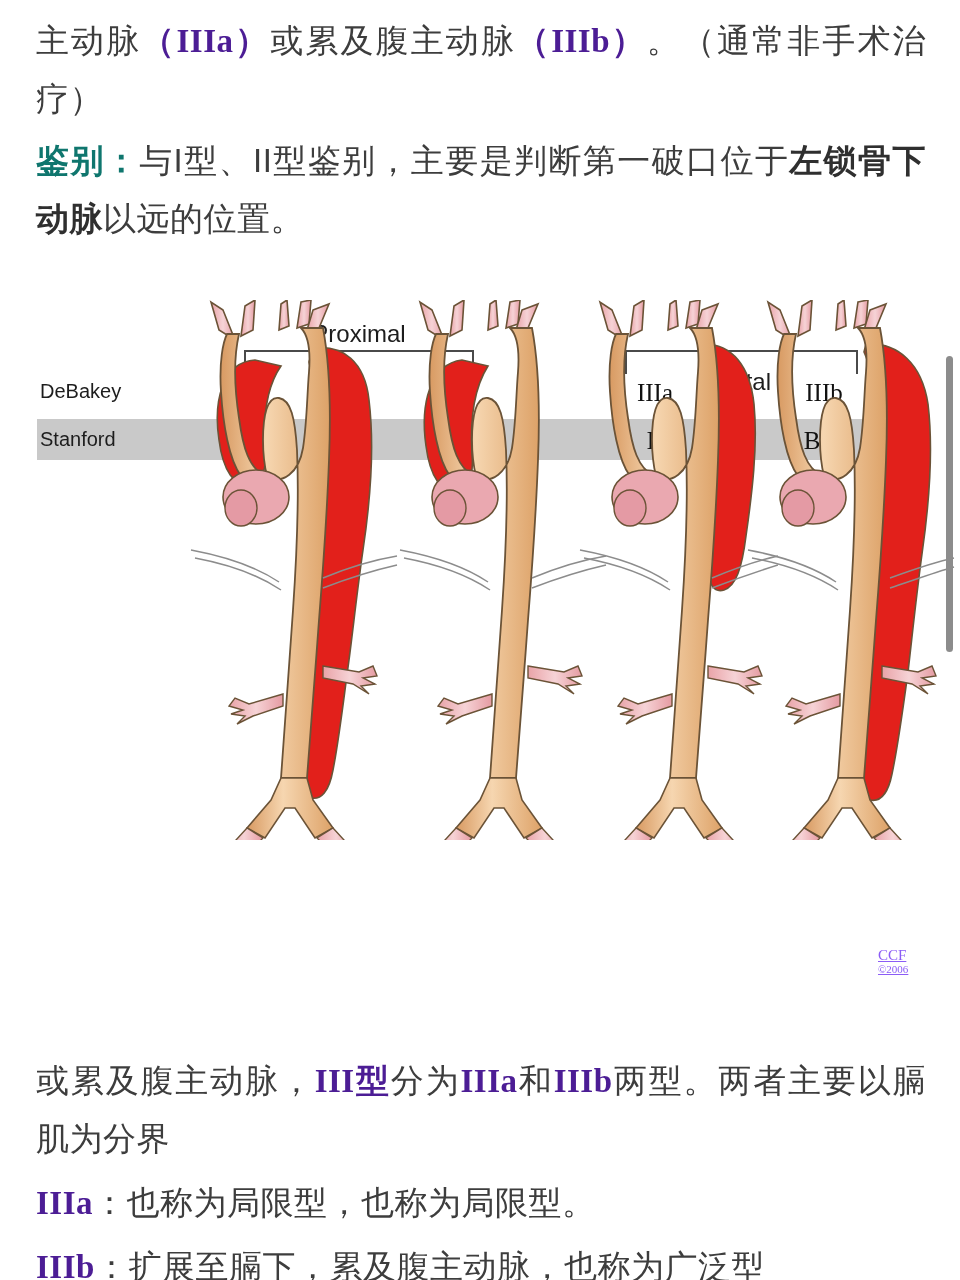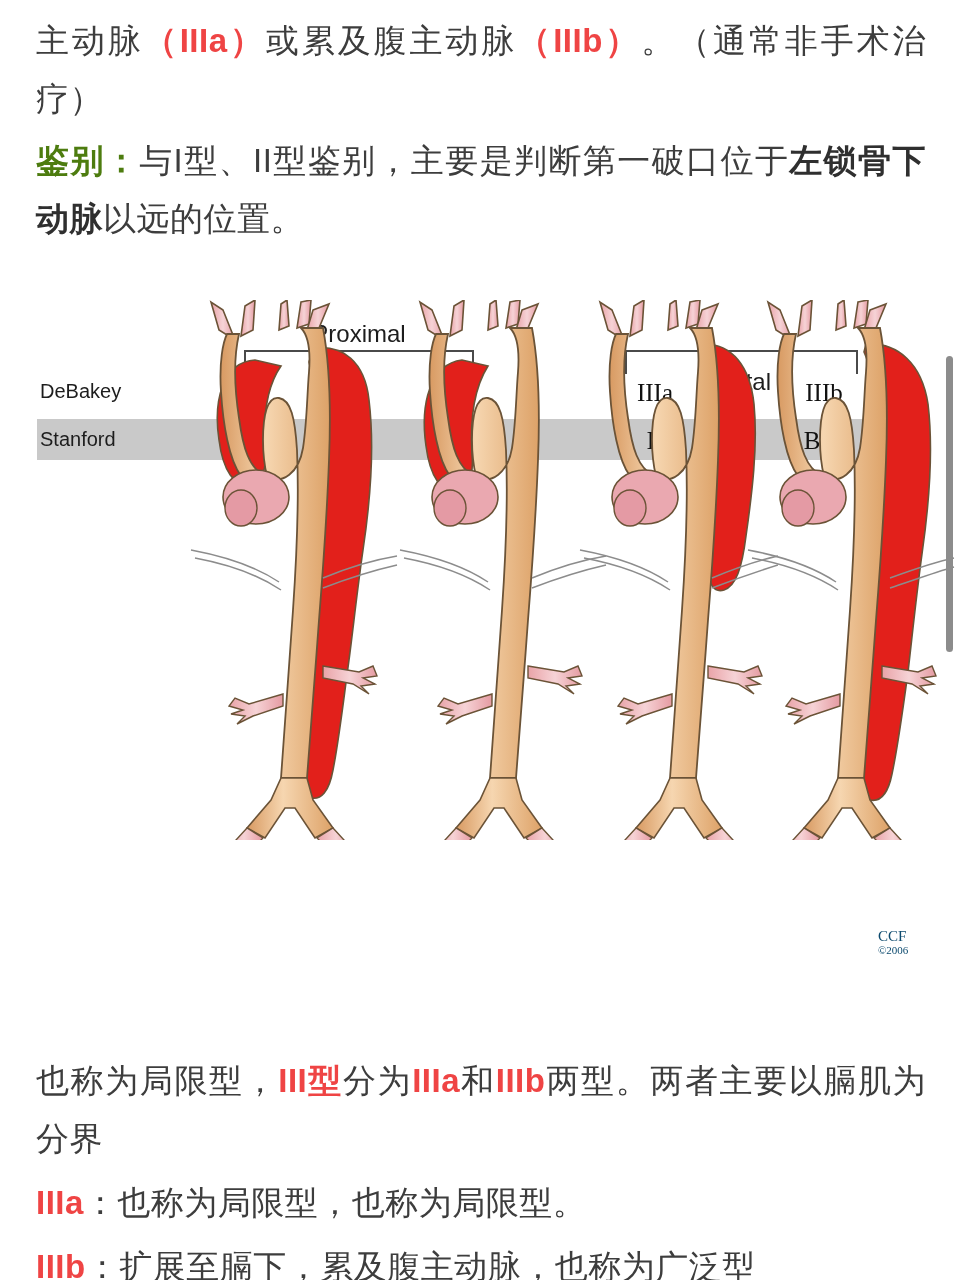--- a/index.html
+++ b/index.html
@@ -9,22 +9,22 @@
     -webkit-font-smoothing:antialiased;
   }
   .page{position:relative;width:960px;height:1280px;}
 
   
   .prose{position:absolute;left:36px;width:890px;}
   .para{
     font-size:33px;line-height:58px;color:#3d3d3d;letter-spacing:0.5px;
     text-align:justify;
   }
-  .hl-orange{color:#ef4444;font-weight:bold;}
-  .hl-red{color:#4d7c0f;font-weight:bold;}
+  .hl-orange{color:#4c1d95;font-weight:bold;font-family:Liberation Serif, serif;}
+  .hl-red{color:#0f766e;font-weight:bold;}
   .strong{font-weight:bold;color:#2f2f2f;}
   #top-prose{top:12px;}
   #bottom-prose{top:1052px;}
 
   
   .figure{position:absolute;left:0px;top:300px;width:910px;height:710px;background:#fff;}
 
   .fig-label{
     position:absolute;font-family:"Liberation Sans","DejaVu Sans",sans-serif;
     font-size:23px;color:#1d1d1d;white-space:nowrap;
@@ -252,29 +252,29 @@
         <g stroke="#6b5337" stroke-width="1.4" fill="url(#pk1)">
           <path d="M100,394 L66,404 L52,398 L46,406 L60,410 L48,414 L62,416 L54,424 L70,416 L100,406 Z"></path>
           <path d="M142,366 L178,372 L192,366 L196,376 L182,378 L194,384 L180,386 L188,394 L172,384 L142,378 Z"></path>
         </g>
         <path d="M98,478 L124,478 L130,500 L150,528 L132,538 L112,508 L102,508 L82,538 L64,528 L88,500 Z" fill="url(#tan1)" stroke="#6b5337" stroke-width="1.6"></path>
         <path d="M150,528 L172,552 L156,560 L134,538 Z" fill="url(#pk1)" stroke="#6b5337" stroke-width="1.4"></path>
         <path d="M64,528 L42,552 L58,560 L80,538 Z" fill="url(#pk1)" stroke="#6b5337" stroke-width="1.4"></path>
       </svg>
     </div>
 
-    <div style="position:absolute;left:878px;top:629px;font-family:'Liberation Serif','DejaVu Serif',serif;
-                font-size:15px;color:#0c4a6e;line-height:14px;text-align:left;">
+    <div style="position:absolute;left:878px;top:648px;font-family:'Liberation Serif','DejaVu Serif',serif;
+                font-size:15px;color:#8b5cf6;line-height:14px;text-align:left;text-decoration:underline;">
       <div>CCF</div>
       <div style="font-size:11px;">©2006</div>
     </div>
   </div>
 
   <div class="prose" id="bottom-prose">
-    <div class="para" id="para-3"><span>也称为局限型，</span><span class="hl-orange">III型</span><span>分为</span><span class="hl-orange">IIIa</span><span>和</span><span class="hl-orange">IIIb</span><span>两型。两者主要以膈肌为分界</span></div>
+    <div class="para" id="para-3"><span>或累及腹主动脉，</span><span class="hl-orange">III型</span><span>分为</span><span class="hl-orange">IIIa</span><span>和</span><span class="hl-orange">IIIb</span><span>两型。两者主要以膈肌为分界</span></div>
     <div class="para" id="para-4" style="margin-top:6px;"><span class="hl-orange">IIIa</span><span>：也称为局限型，也称为局限型。</span></div>
     <div class="para" id="para-5" style="margin-top:6px;"><span class="hl-orange">IIIb</span><span>：扩展至膈下，累及腹主动脉，也称为广泛型</span></div>
   </div>
 
   <div class="scrollbar-track"></div>
   <div class="scrollbar-thumb"></div>
 
 </div>
 
 </body></html>

